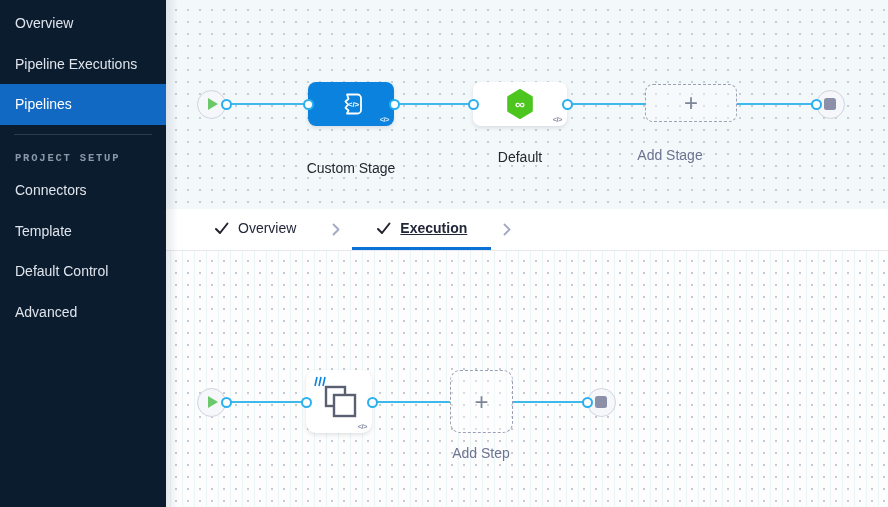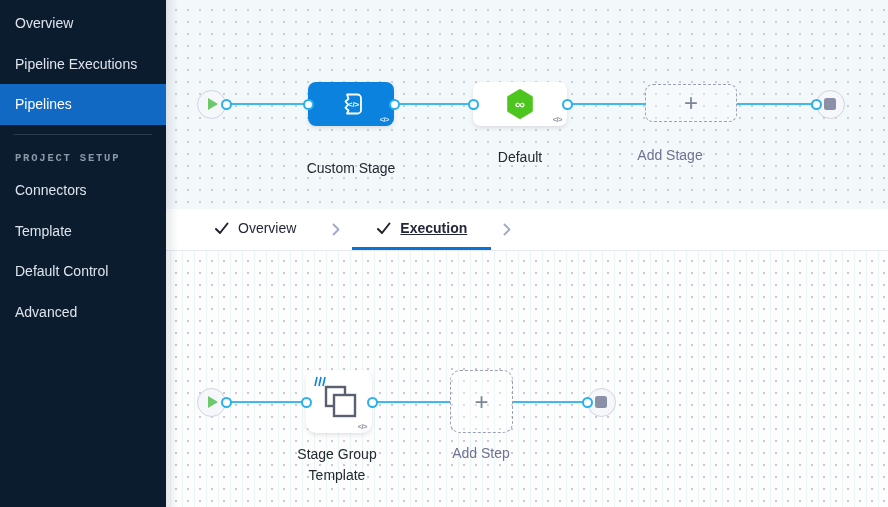--- a/index.html
+++ b/index.html
@@ -186,18 +186,17 @@
 
       <div class="round-node" style="left:420.5px; top:136.5px;">
         <span class="stop-sq"></span>
       </div>
 
       <span class="port" style="left:54.5px;  top:145.5px;"></span>
       <span class="port" style="left:134.5px; top:145.5px;"></span>
       <span class="port" style="left:200.5px; top:145.5px;"></span>
       <span class="port" style="left:415.5px; top:145.5px;"></span>
 
-      <div class="node-label" style="left:116px; top:193px; width:110px;">Stage Group Template</div>
       <div class="node-label muted" style="left:265px; top:192px; width:100px;">Add Step</div>
     </div>
 
   </div>
 </div>
 
 </body></html>

